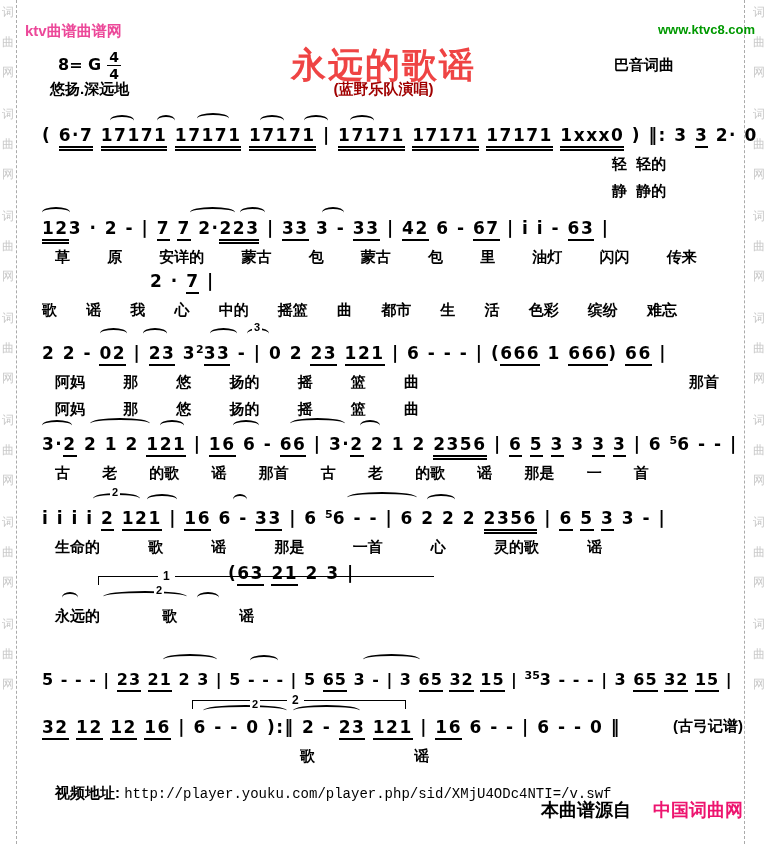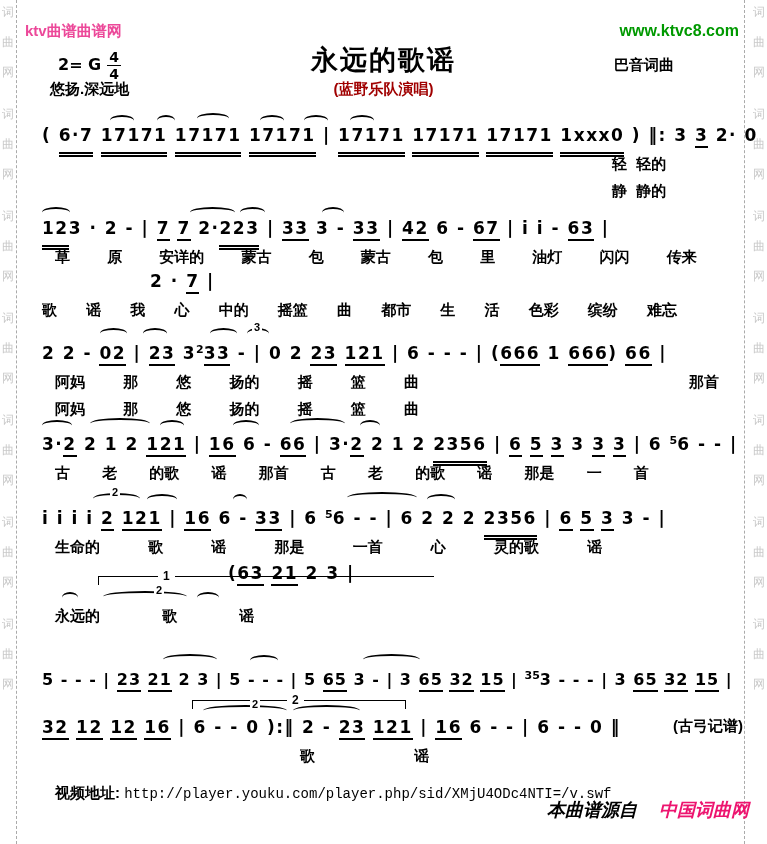--- a/index.html
+++ b/index.html
@@ -12,42 +12,42 @@
     font-size:12px;line-height:1;text-align:center;}
   .margin-col.left{left:1px}
   .margin-col.right{right:1px}
   .mgroup{margin-bottom:30px;}
   .mgroup div{margin:0 0 18px 0;}
   .vline{position:absolute;top:0;bottom:0;width:0;border-left:1px dashed #aaaaaa;}
   .vline.left{left:16px}
   .vline.right{left:744px}
   
   .logo{position:absolute;left:25px;top:22px;font-weight:bold;font-size:15px;color:#ec4899;}
-  .site-url{position:absolute;right:28px;top:22px;font-weight:bold;font-size:16px;color:#009900;text-align:center;}
+  .site-url{position:absolute;right:12px;top:22px;font-weight:bold;font-size:13px;color:#009900;text-align:center;}
   .title{position:absolute;left:0;right:0;top:42px;text-align:center;
-    font-weight:bold;font-size:27px;color:#000000;letter-spacing:2px;}
+    font-weight:bold;font-size:35px;color:#ef4444;letter-spacing:2px;}
   .subtitle{position:absolute;left:0;right:0;top:80px;text-align:center;
     font-weight:bold;font-size:15px;color:#a00000;}
   .credits{position:absolute;left:614px;top:56px;font-weight:bold;font-size:15px;}
   .keysig{position:absolute;left:58px;top:50px;font-weight:bold;font-size:16px;
     font-family:"DejaVu Sans",sans-serif;}
   .frac{display:inline-block;vertical-align:middle;text-align:center;font-size:14px;
     line-height:1;margin-left:6px;}
   .frac .num{display:block;border-bottom:1.5px solid #000;padding:0 2px 1px;}
   .frac .den{display:block;padding-top:1px;}
   .tempo{position:absolute;left:50px;top:80px;font-weight:bold;font-size:15px;}
   
   .sys{position:absolute;left:42px;right:24px;}
   .s1{top:122px}.s2{top:215px}.s3{top:337px}.s4{top:428px}
   .s5{top:502px}.s6{top:600px}.s7{top:663px}.s8{top:714px}
   .notation{font-family:"DejaVu Sans",sans-serif;font-weight:bold;font-size:17px;
     letter-spacing:1.5px;white-space:pre;line-height:26px;}
   .tight .notation,.notation.tight{font-size:16px;letter-spacing:1px;}
   .u1{border-bottom:2px solid #000;padding-bottom:1px;}
-  .u2{border-bottom:5px double #000;padding-bottom:7px;text-align:center;}
+  .u2{border-bottom:5px double #000;padding-bottom:1px;text-align:center;}
   .gr{font-size:11px;vertical-align:6px;letter-spacing:0;}
   .lyrics{font-weight:bold;font-size:15px;white-space:pre;margin-top:5px;position:relative;line-height:22px;}
   .lyr-right{position:absolute;right:24px;top:0;}
   .mini-notation{margin-left:108px;margin-top:0;}
   .extra-notation{margin-left:186px;margin-top:2px;}
   
   .ws1{margin-left:570px;word-spacing:5px;}
   .ws2a{margin-left:13px;word-spacing:33px;}
   .ws2b{word-spacing:25px;}
   .ws3{margin-left:13px;word-spacing:34px;}
@@ -61,21 +61,21 @@
   .tuplet{position:absolute;font-size:11px;font-weight:bold;background:#fff;padding:0 2px;}
   .volta{position:absolute;border-top:1.5px solid #000;height:10px;}
   .volta::before{content:"";position:absolute;left:0;top:0;height:8px;border-left:1.5px solid #000;}
   .volta.both::after{content:"";position:absolute;right:0;top:0;height:8px;border-left:1.5px solid #000;}
   .vlabel{position:absolute;top:-8px;font-size:12px;font-weight:bold;background:#fff;padding:0 5px;}
   .side-note{position:absolute;right:0;top:3px;font-weight:bold;font-size:15px;}
   
   .video-line{position:absolute;left:55px;top:784px;font-size:15px;white-space:pre;}
   .video-label{font-weight:bold;}
   .video-url{font-family:"Liberation Mono",monospace;font-size:14px;}
-  .footer-src{position:absolute;right:18px;top:798px;font-weight:bold;font-size:18px;white-space:pre;font-style:italic;}
+  .footer-src{position:absolute;right:24px;top:798px;font-weight:bold;font-size:18px;white-space:pre;}
   .footer-src .src-label{color:#000;margin-right:22px;}
   .footer-src .src-site{color:#ed146f;}
 </style>
 </head>
 <body>
 
 <div class="margin-col left">
     <div class="mgroup">
       <div>词</div>
       <div>曲</div>
@@ -150,21 +150,21 @@
     </div>
   </div>
 <div class="vline left"></div>
 <div class="vline right"></div>
 
 <div class="logo">ktv曲谱曲谱网</div>
 <div class="site-url">www.ktvc8.com</div>
 <div class="title">永远的歌谣</div>
 <div class="subtitle">(蓝野乐队演唱)</div>
 <div class="credits">巴音词曲</div>
-<div class="keysig"><span>2= G</span><span class="frac"><span class="num">4</span><span class="den">4</span></span></div>
+<div class="keysig"><span>8= G</span><span class="frac"><span class="num">4</span><span class="den">4</span></span></div>
 <div class="tempo">悠扬.深远地</div>
 
 <div class="sys s1">
   <div class="arc" style="left:68px;top:-7px;width:24px"></div>
   <div class="arc" style="left:115px;top:-7px;width:18px"></div>
   <div class="arc" style="left:155px;top:-9px;width:32px"></div>
   <div class="arc" style="left:218px;top:-7px;width:24px"></div>
   <div class="arc" style="left:262px;top:-7px;width:24px"></div>
   <div class="arc" style="left:308px;top:-7px;width:24px"></div>
   <div class="notation">( <span class="u2">6·7</span> <span class="u2">17171</span> <span class="u2">17171</span> <span class="u2">17171</span> | <span class="u2">17171</span> <span class="u2">17171</span> <span class="u2">17171</span> <span class="u2">1xxx0</span> ) ‖: 3 <span class="u1">3</span> 2· 0 |</div>

